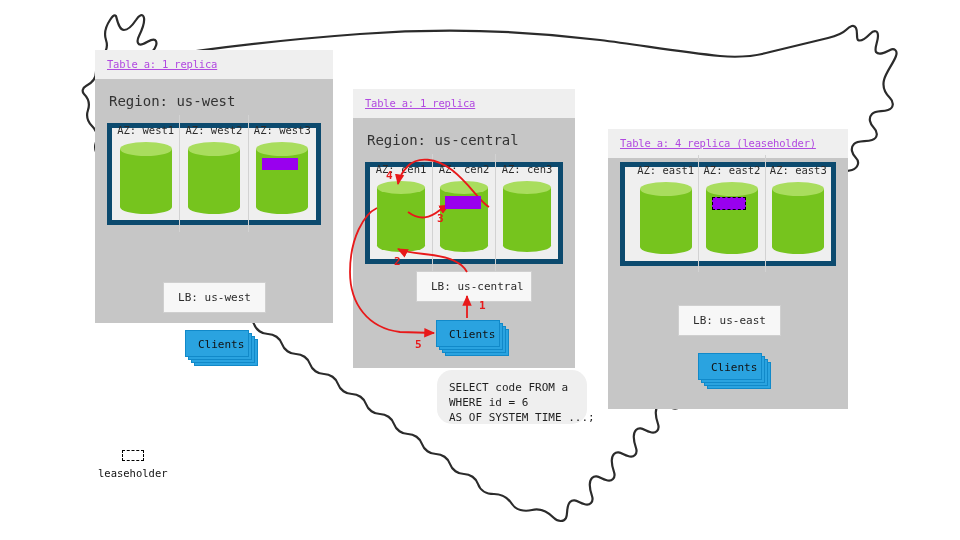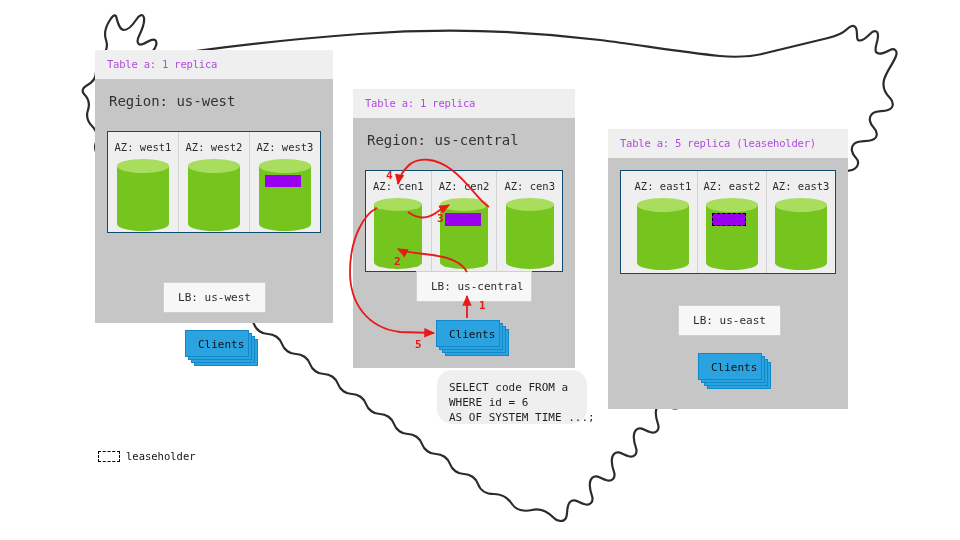--- a/index.html
+++ b/index.html
@@ -21,32 +21,34 @@
     background: #c6c6c6;
   }
   .region-cap {
     background: #efefef;
     color: #b14ae0;
     font-size: 10.5px;
     line-height: 1;
     padding: 9px 12px 9px 12px;
     letter-spacing: -0.2px;
     white-space: nowrap;
+    text-decoration: underline;
   }
   .region-title {
     color: #333333;
     font-size: 14px;
     padding: 14px 0 10px 14px;
     white-space: nowrap;
   }
   .az-row {
     display: flex;
     background: #efefef;
-    margin: 12px 12px;
-    border: 1px solid #0c4a6e;
+    margin: 4px 12px;
+    border: 5px solid #0c4a6e;
+    align-items: center;
   }
   .az {
     flex: 1 1 0;
     text-align: center;
     padding: 9px 0 14px 0;
     border-right: 1px solid #d2d2d2;
     position: relative;
   }
   .az:last-child { border-right: none; }
   .az-label {
@@ -129,20 +131,21 @@
   }
 
   
   .legend {
     position:absolute;
     display:flex;
     align-items:center;
     gap:6px;
     font-size: 10.5px;
     color:#111;
+    flex-direction:column;
   }
   .legend-swatch {
     width: 22px; height: 11px;
     border: 1.6px dashed #000;
     background: #ffffff;
     display:inline-block;
   }
 
   
   #arrows { position:absolute; left:0; top:0; width:960px; height:540px; pointer-events:none; }
@@ -370,21 +373,21 @@
       <div class="sheet" style="left:3px;top:3px;width:64px;height:27px;"></div>
       <div class="front" style="width:64px;height:27px;">Clients</div>
     </div>
   </div>
 
   <div class="sqlbox" style="left:437px; top:370px; width:150px; height:54px;">SELECT code FROM a
 WHERE id = 6
 AS OF SYSTEM TIME ...;</div>
 
   <div class="region" style="left:608px; top:129px; width:240px; height:280px;">
-    <div class="region-cap">Table a: 5 replica (leaseholder)</div>
+    <div class="region-cap">Table a: 4 replica (leaseholder)</div>
     <div class="az-row" style="height:104px;padding-left:8px;">
       <div class="az">
         <span class="az-label">AZ: east1</span>
         <div class="cyl" style="width:52px;height:72px;">
           <div class="cyl-bot" style="width:52px;height:14px;top:58px;"></div>
           <div class="cyl-body" style="width:52px;height:58px;"></div>
           <div class="cyl-top" style="width:52px;height:14px;"></div>
         </div>
       </div>
       <div class="az">

